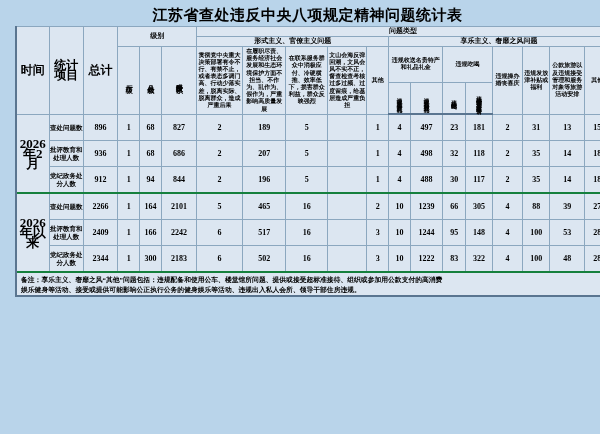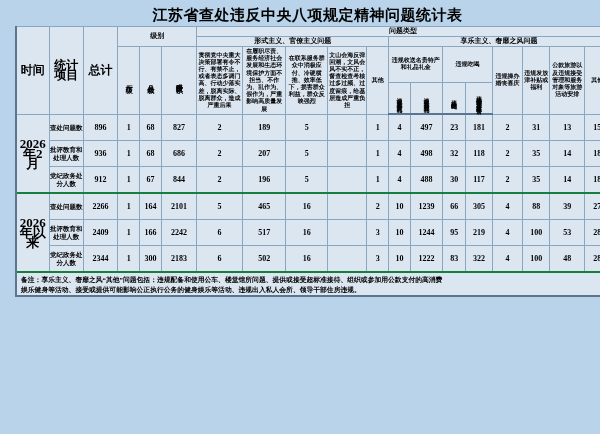--- a/index.html
+++ b/index.html
@@ -228,21 +228,21 @@
           <td class="num">118</td>
           <td class="num">2</td>
           <td class="num">35</td>
           <td class="num">14</td>
           <td class="num  thick-r">18</td>
         </tr>
         <tr class="dr">
           <td class="rowlabel">党纪政务处分人数</td>
           <td class="num">912</td>
           <td class="num">1</td>
-          <td class="num">67</td>
+          <td class="num">94</td>
           <td class="num">844</td>
           <td class="num">2</td>
           <td class="num">196</td>
           <td class="num">5</td>
           <td class="num"></td>
           <td class="num">1</td>
           <td class="num">4</td>
           <td class="num">488</td>
           <td class="num">30</td>
           <td class="num">117</td>
@@ -279,21 +279,21 @@
           <td class="num">166</td>
           <td class="num">2242</td>
           <td class="num">6</td>
           <td class="num">517</td>
           <td class="num">16</td>
           <td class="num"></td>
           <td class="num">3</td>
           <td class="num">10</td>
           <td class="num">1244</td>
           <td class="num">95</td>
-          <td class="num">219</td>
+          <td class="num">148</td>
           <td class="num">4</td>
           <td class="num">100</td>
           <td class="num">53</td>
           <td class="num  thick-r">28</td>
         </tr>
         <tr class="dr">
           <td class="rowlabel">党纪政务处分人数</td>
           <td class="num">2344</td>
           <td class="num">1</td>
           <td class="num">300</td>

